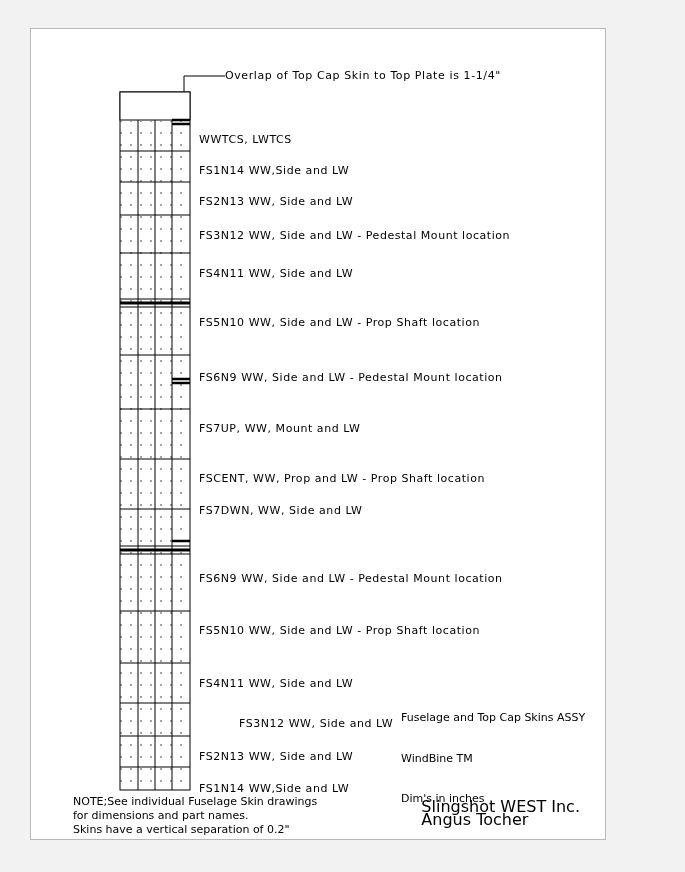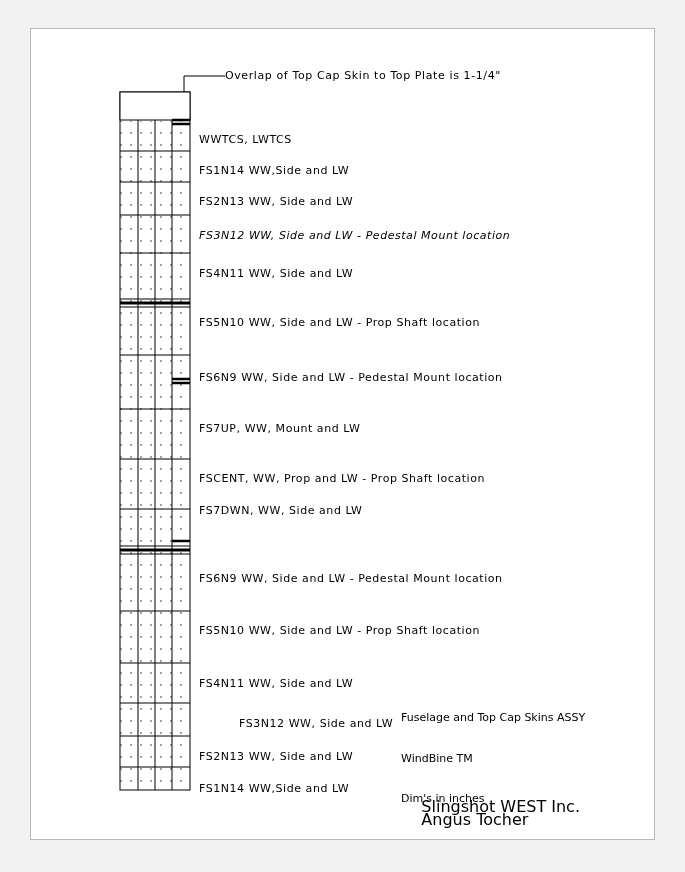--- a/index.html
+++ b/index.html
@@ -9,21 +9,21 @@
   }
   body {
     width: 685px;
     height: 872px;
     font-family: "DejaVu Sans", sans-serif;
   }
   #sheet {
     position: absolute;
     left: 30px;
     top: 28px;
-    width: 625px;
+    width: 576px;
     height: 812px;
     background: #ffffff;
     border: 1px solid #b8b8b8;
     box-sizing: border-box;
     overflow: hidden;
   }
   .txt {
     position: absolute;
     font-family: "DejaVu Sans", sans-serif;
     font-size: 11px;
@@ -151,21 +151,21 @@
         <line x1="53" y1="288" x2="71" y2="288"></line>
         <line x1="53" y1="292" x2="71" y2="292"></line>
         <line x1="53" y1="450" x2="71" y2="450"></line>
       </g>
     </svg>
   </div>
 
   <div class="label" style="top:104px;text-align:center;">WWTCS, LWTCS</div>
   <div class="label" style="top:135px;">FS1N14 WW,Side and LW</div>
   <div class="label" style="top:166px;">FS2N13 WW, Side and LW</div>
-  <div class="label" style="top:200px;font-style:italic;">FS3N12 WW, Side and LW - Pedestal Mount location</div>
+  <div class="label" style="top:200px;">FS3N12 WW, Side and LW - Pedestal Mount location</div>
   <div class="label" style="top:238px;">FS4N11 WW, Side and LW</div>
   <div class="label" style="top:287px;">FS5N10 WW, Side and LW - Prop Shaft location</div>
   <div class="label" style="top:342px;">FS6N9 WW, Side and LW - Pedestal Mount location</div>
   <div class="label" style="top:393px;">FS7UP, WW, Mount and LW</div>
   <div class="label" style="top:443px;">FSCENT, WW, Prop and LW - Prop Shaft location</div>
   <div class="label" style="top:475px;">FS7DWN, WW, Side and LW</div>
   <div class="label" style="top:543px;">FS6N9 WW, Side and LW - Pedestal Mount location</div>
   <div class="label" style="top:595px;">FS5N10 WW, Side and LW - Prop Shaft location</div>
   <div class="label" style="top:648px;">FS4N11 WW, Side and LW</div>
   <div class="label" style="top:688px;margin-left:40px;">FS3N12 WW, Side and LW</div>
@@ -178,14 +178,19 @@
     <span class="line">Dim's in inches</span>
     
     
   </div>
 
   <div id="company">
     <span class="line">Slingshot WEST Inc.</span>
     <span class="line">Angus Tocher</span>
   </div>
 
+  <div id="note">
+    <span class="line">NOTE;See individual Fuselage Skin drawings</span>
+    <span class="line">for dimensions and part names.</span>
+    <span class="line">Skins have a vertical separation of 0.2"</span>
+  </div>
 
 </div>
 
 </body></html>

